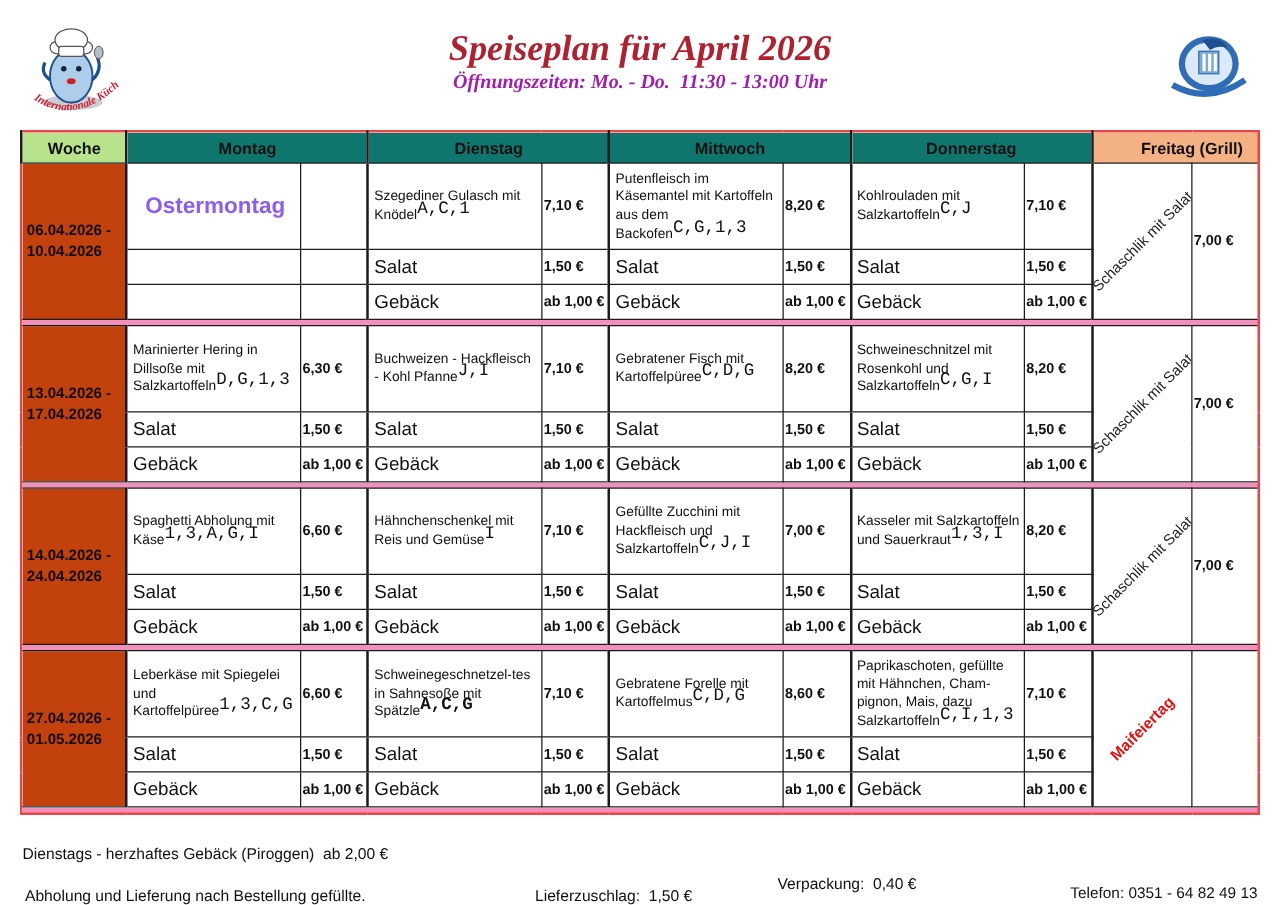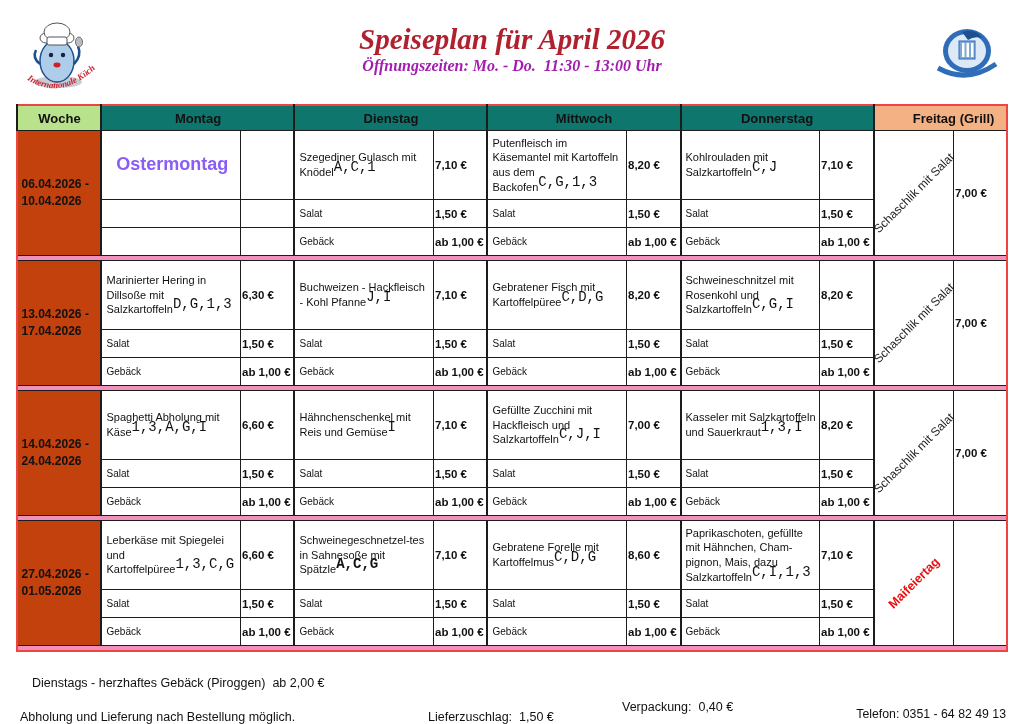--- a/index.html
+++ b/index.html
@@ -27,29 +27,29 @@
   tr.sep td{height:4px;padding:0;background:#f191bb;line-height:0;}
 
   .week-cell{background:#c2410c;font-weight:bold;font-size:12px;padding-left:3px;line-height:1.45;}
   .dish{font-size:11px;line-height:1.32;padding:2px 2px 2px 4px;text-align:left;}
   .dname{display:inline;}
   sup.alg{font-size:14px;line-height:0;font-family:Liberation Mono, monospace;}
   sup.bb{font-weight:bold;}
   .holc{text-align:center;}
   .hol{color:#8b5cf6;font-weight:bold;font-size:18px;}
   .price{font-weight:bold;font-size:11.5px;text-align:left;padding-right:15px;white-space:nowrap;}
-  .sub{font-size:10px;padding-left:4px;text-align:left;}
+  .sub{font-size:15px;padding-left:4px;text-align:left;}
   .fri-cell{position:relative;}
   .rot{position:absolute;left:50%;top:50%;transform:translate(-50%,-50%) rotate(-45deg);white-space:nowrap;font-size:12px;color:#222;}
   .rot.red{color:#e80f0f;font-weight:bold;font-size:12.5px;}
 
   
   .footer{position:relative;margin:0 18px;height:110px;font-size:12.5px;}
   .footer span{position:absolute;white-space:pre-wrap;}
-  .f-note1{left:14px;top:24px;}
+  .f-note1{left:0;top:24px;}
   .f-note2{left:2px;top:58px;}
   .f-liefer{left:410px;top:58px;}
   .f-verp{left:604px;top:48px;}
   .f-right{right:0;top:20px;text-align:right;line-height:17px;font-size:12.3px;}
 </style>
 </head>
 <body>
 
 <div class="page">
 
@@ -273,21 +273,21 @@
           <td class="price">ab 1,00 €</td>
         </tr>
         <tr class="sep">
           <td colspan="11"></td>
         </tr>
       </tbody>
   </table>
 
   <div class="footer">
     <span class="f-note1">Dienstags - herzhaftes Gebäck (Piroggen)  ab 2,00 €</span>
-    <span class="f-note2">Abholung und Lieferung nach Bestellung möglich.</span>
+    <span class="f-note2">Abholung und Lieferung nach Bestellung gefüllte.</span>
     <span class="f-liefer">Lieferzuschlag:  1,50 €</span>
     <span class="f-verp">Verpackung:  0,40 €</span>
     <span class="f-right">
       <span style="position:static;display:block;">Telefon: 0351 - 64 82 49 13</span>
       
       
     </span>
   </div>
 
 </div>

